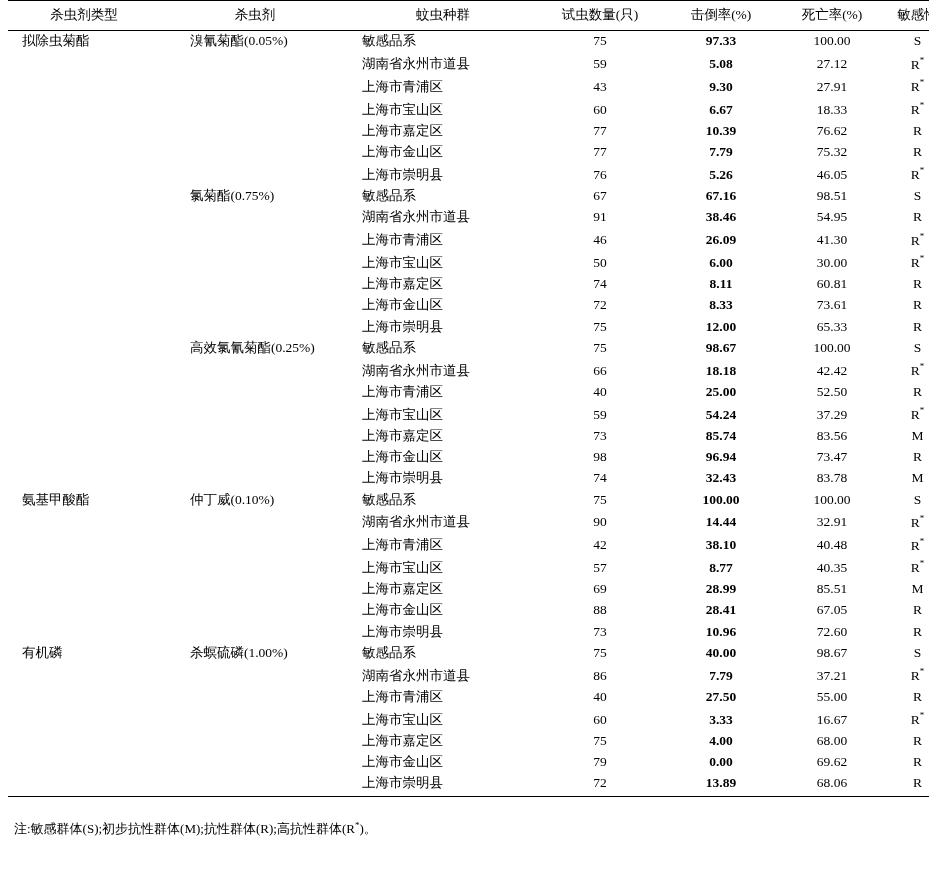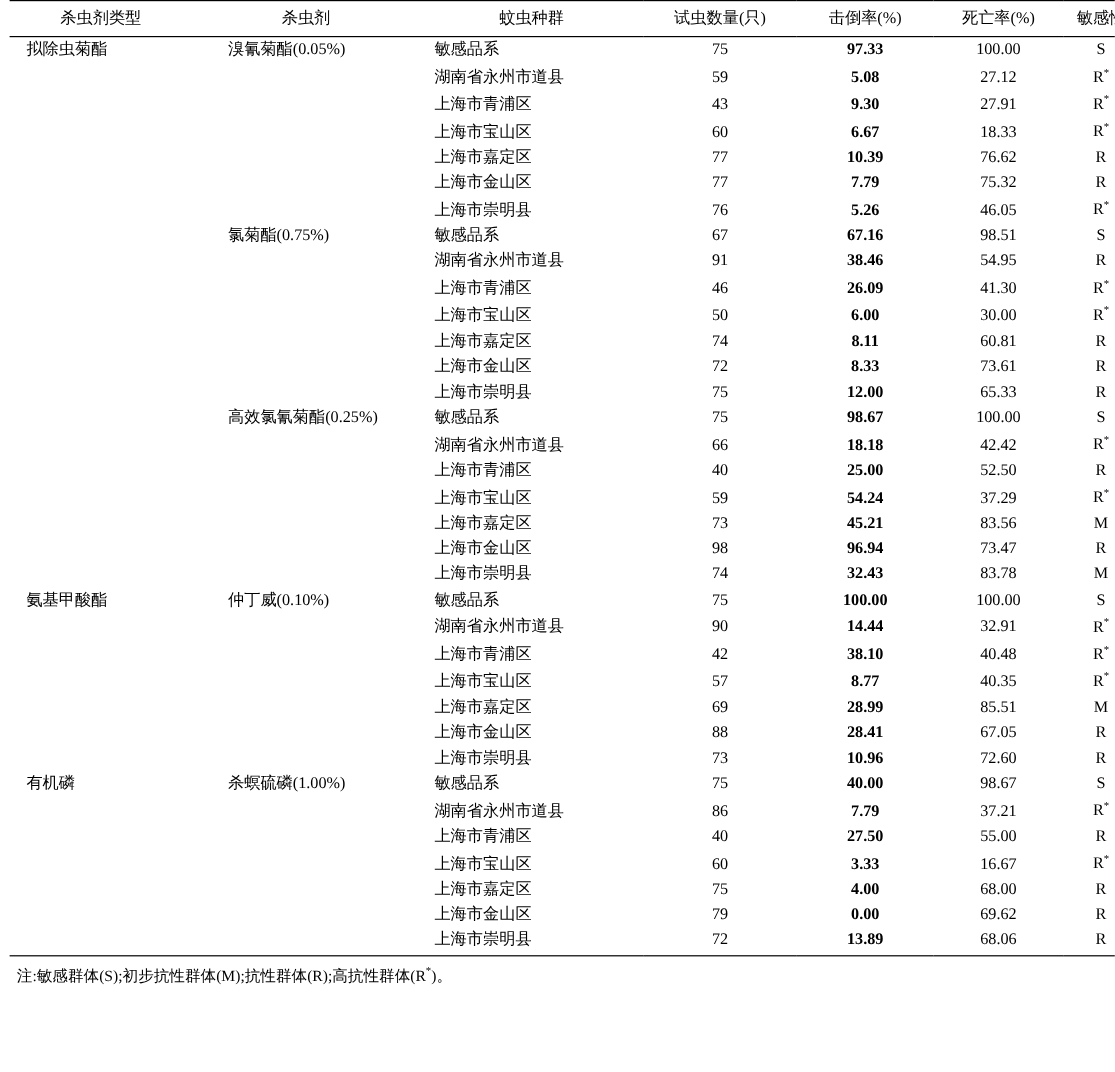--- a/index.html
+++ b/index.html
@@ -51,21 +51,21 @@
   .c-kd     { width: 110px; text-align: center; font-weight: bold; }
   .c-mort   { width: 104px; text-align: center; }
   .c-sens   { width: 59px;  text-align: center; }
 
   th.c-type   { text-align: center; padding-left: 2px !important; }
   th.c-insect { text-align: center; padding-left: 2px !important; }
   th.c-pop    { text-align: center; padding-left: 2px !important; }
 
   .note {
     width: 913px;
-    margin: 0 auto;
+    margin: 16px auto;
     padding: 7px 0 0 6px;
     font-size: 13px;
     box-sizing: border-box;
   }
   sup { font-size: 9px; vertical-align: super; }
 </style>
 </head>
 <body>
 
 <div class="table-wrap">
@@ -242,21 +242,21 @@
           <td class="c-num">59</td>
           <td class="c-kd">54.24</td>
           <td class="c-mort">37.29</td>
           <td class="c-sens">R<sup>*</sup></td>
         </tr>
         <tr>
           <td class="c-type"></td>
           <td class="c-insect"></td>
           <td class="c-pop">上海市嘉定区</td>
           <td class="c-num">73</td>
-          <td class="c-kd">45.21</td>
+          <td class="c-kd">85.74</td>
           <td class="c-mort">83.56</td>
           <td class="c-sens">M</td>
         </tr>
         <tr>
           <td class="c-type"></td>
           <td class="c-insect"></td>
           <td class="c-pop">上海市金山区</td>
           <td class="c-num">98</td>
           <td class="c-kd">96.94</td>
           <td class="c-mort">73.47</td>

